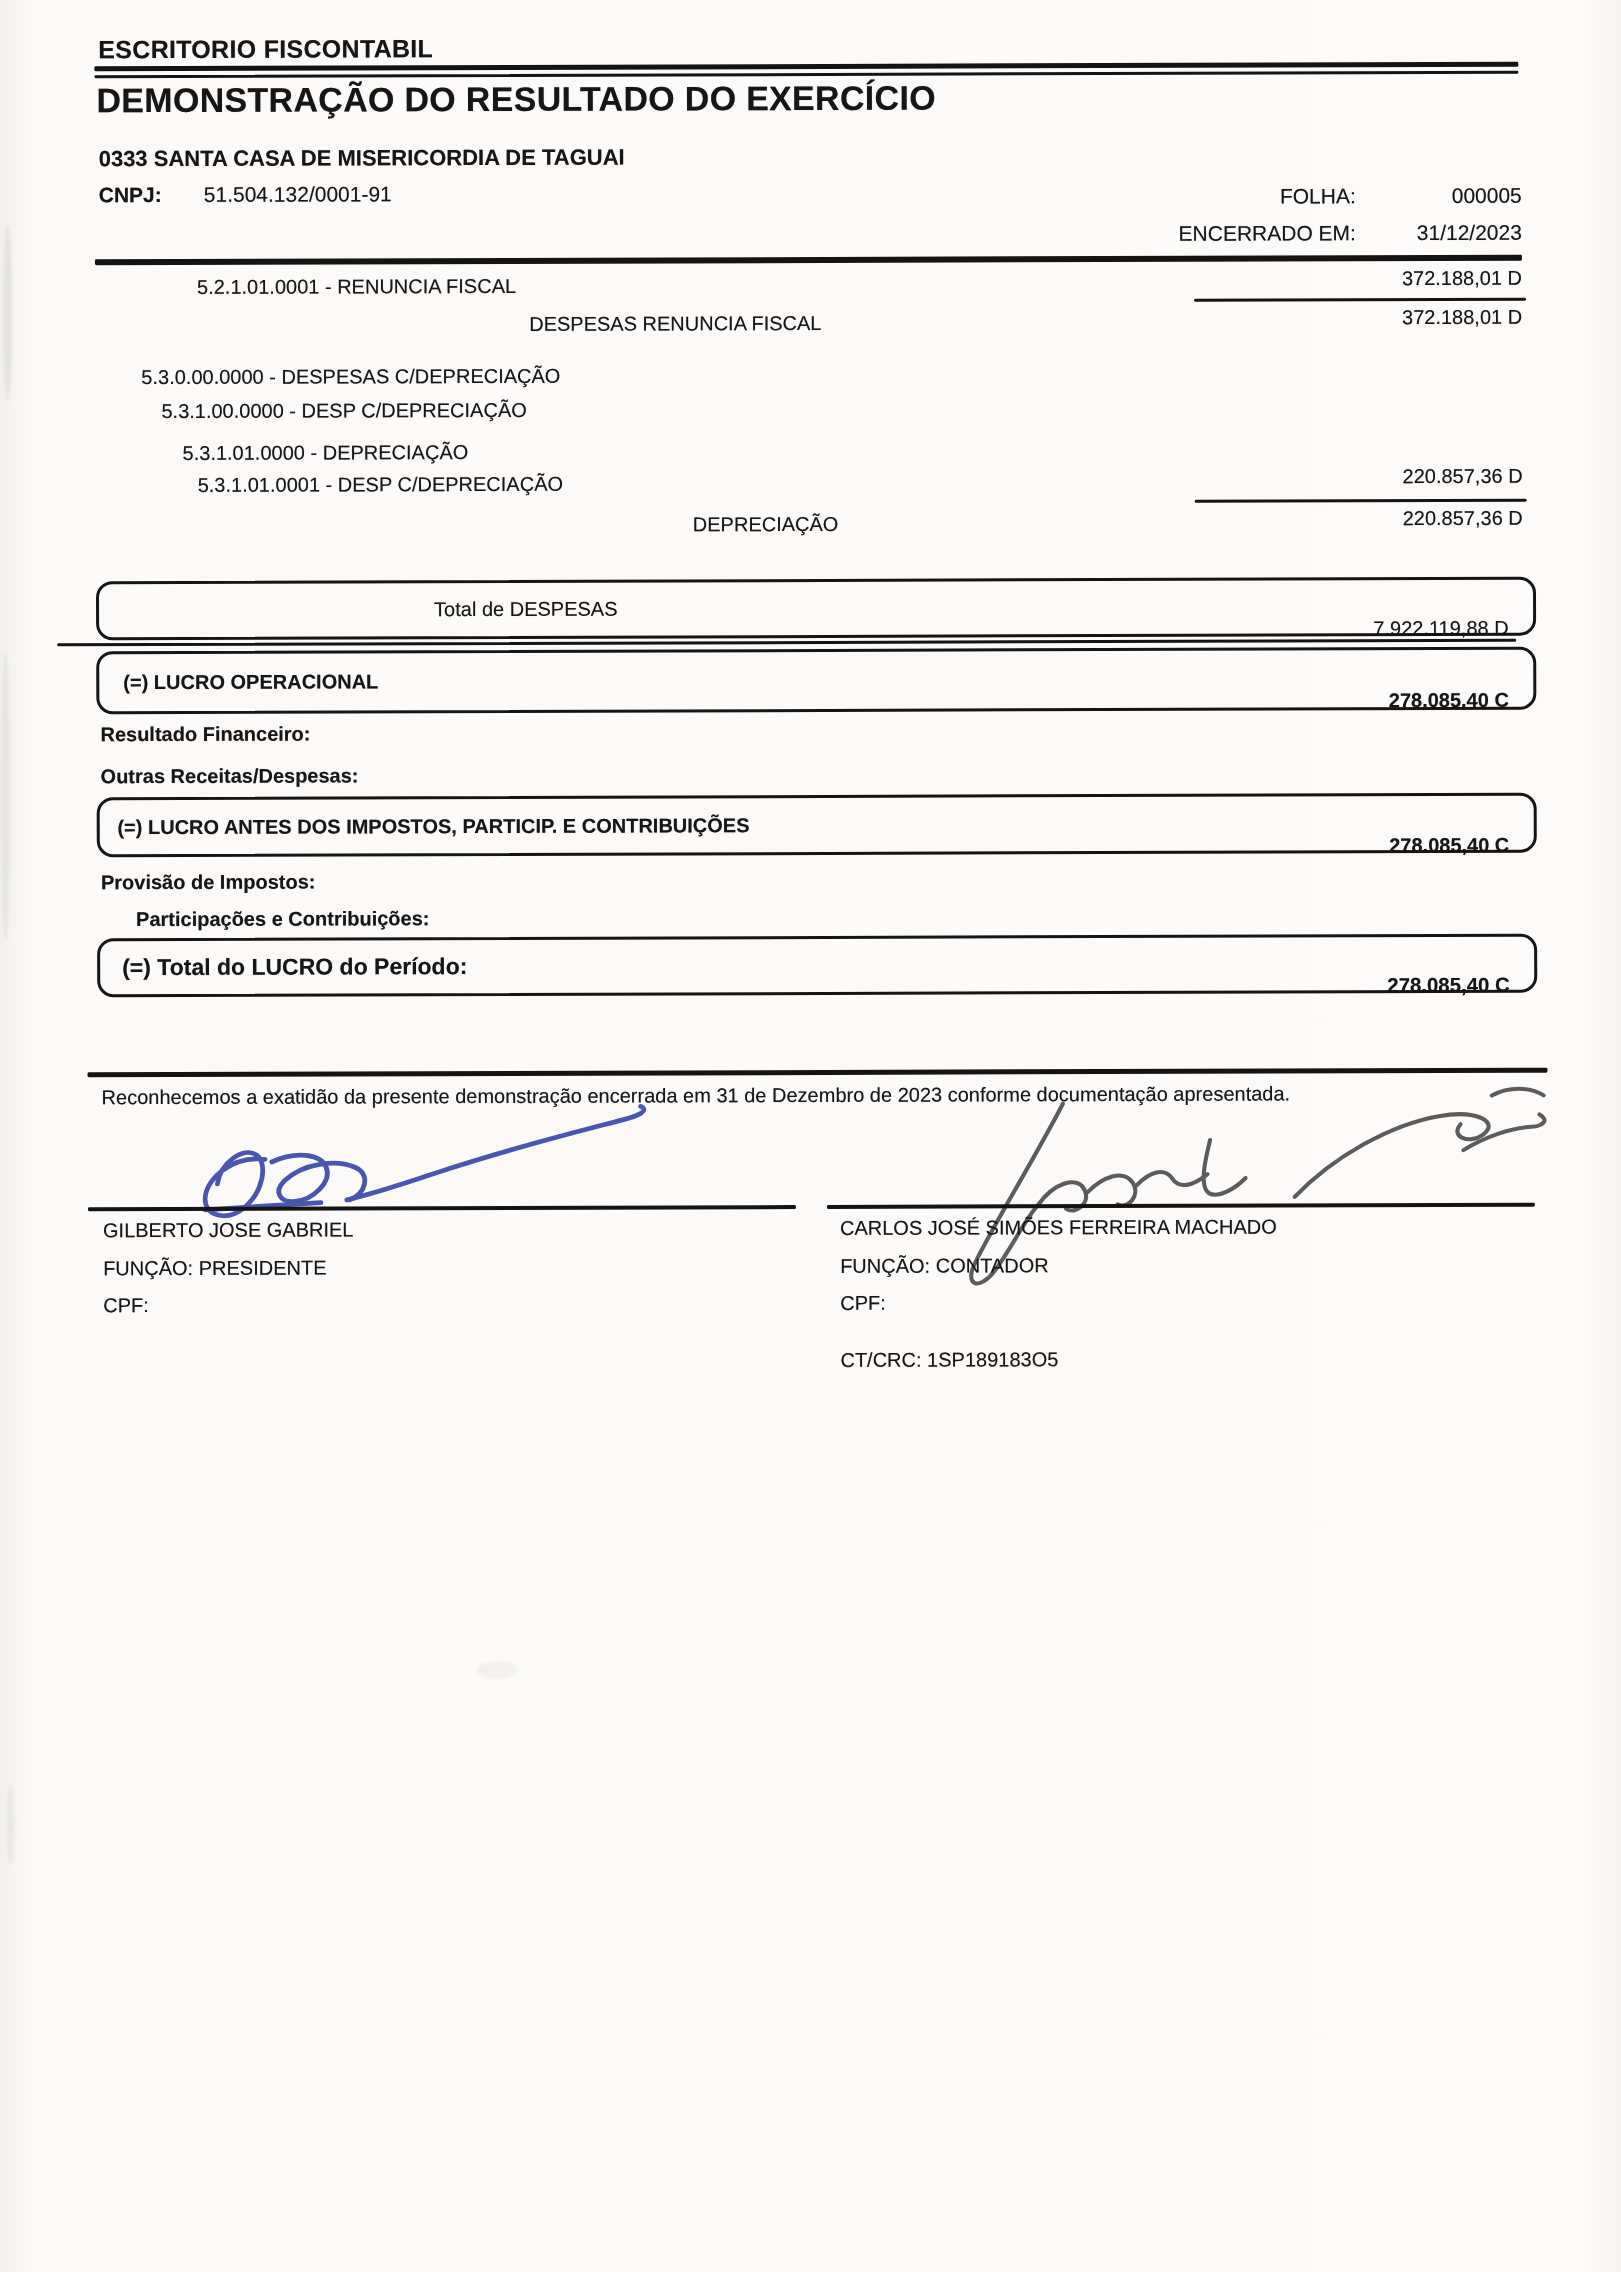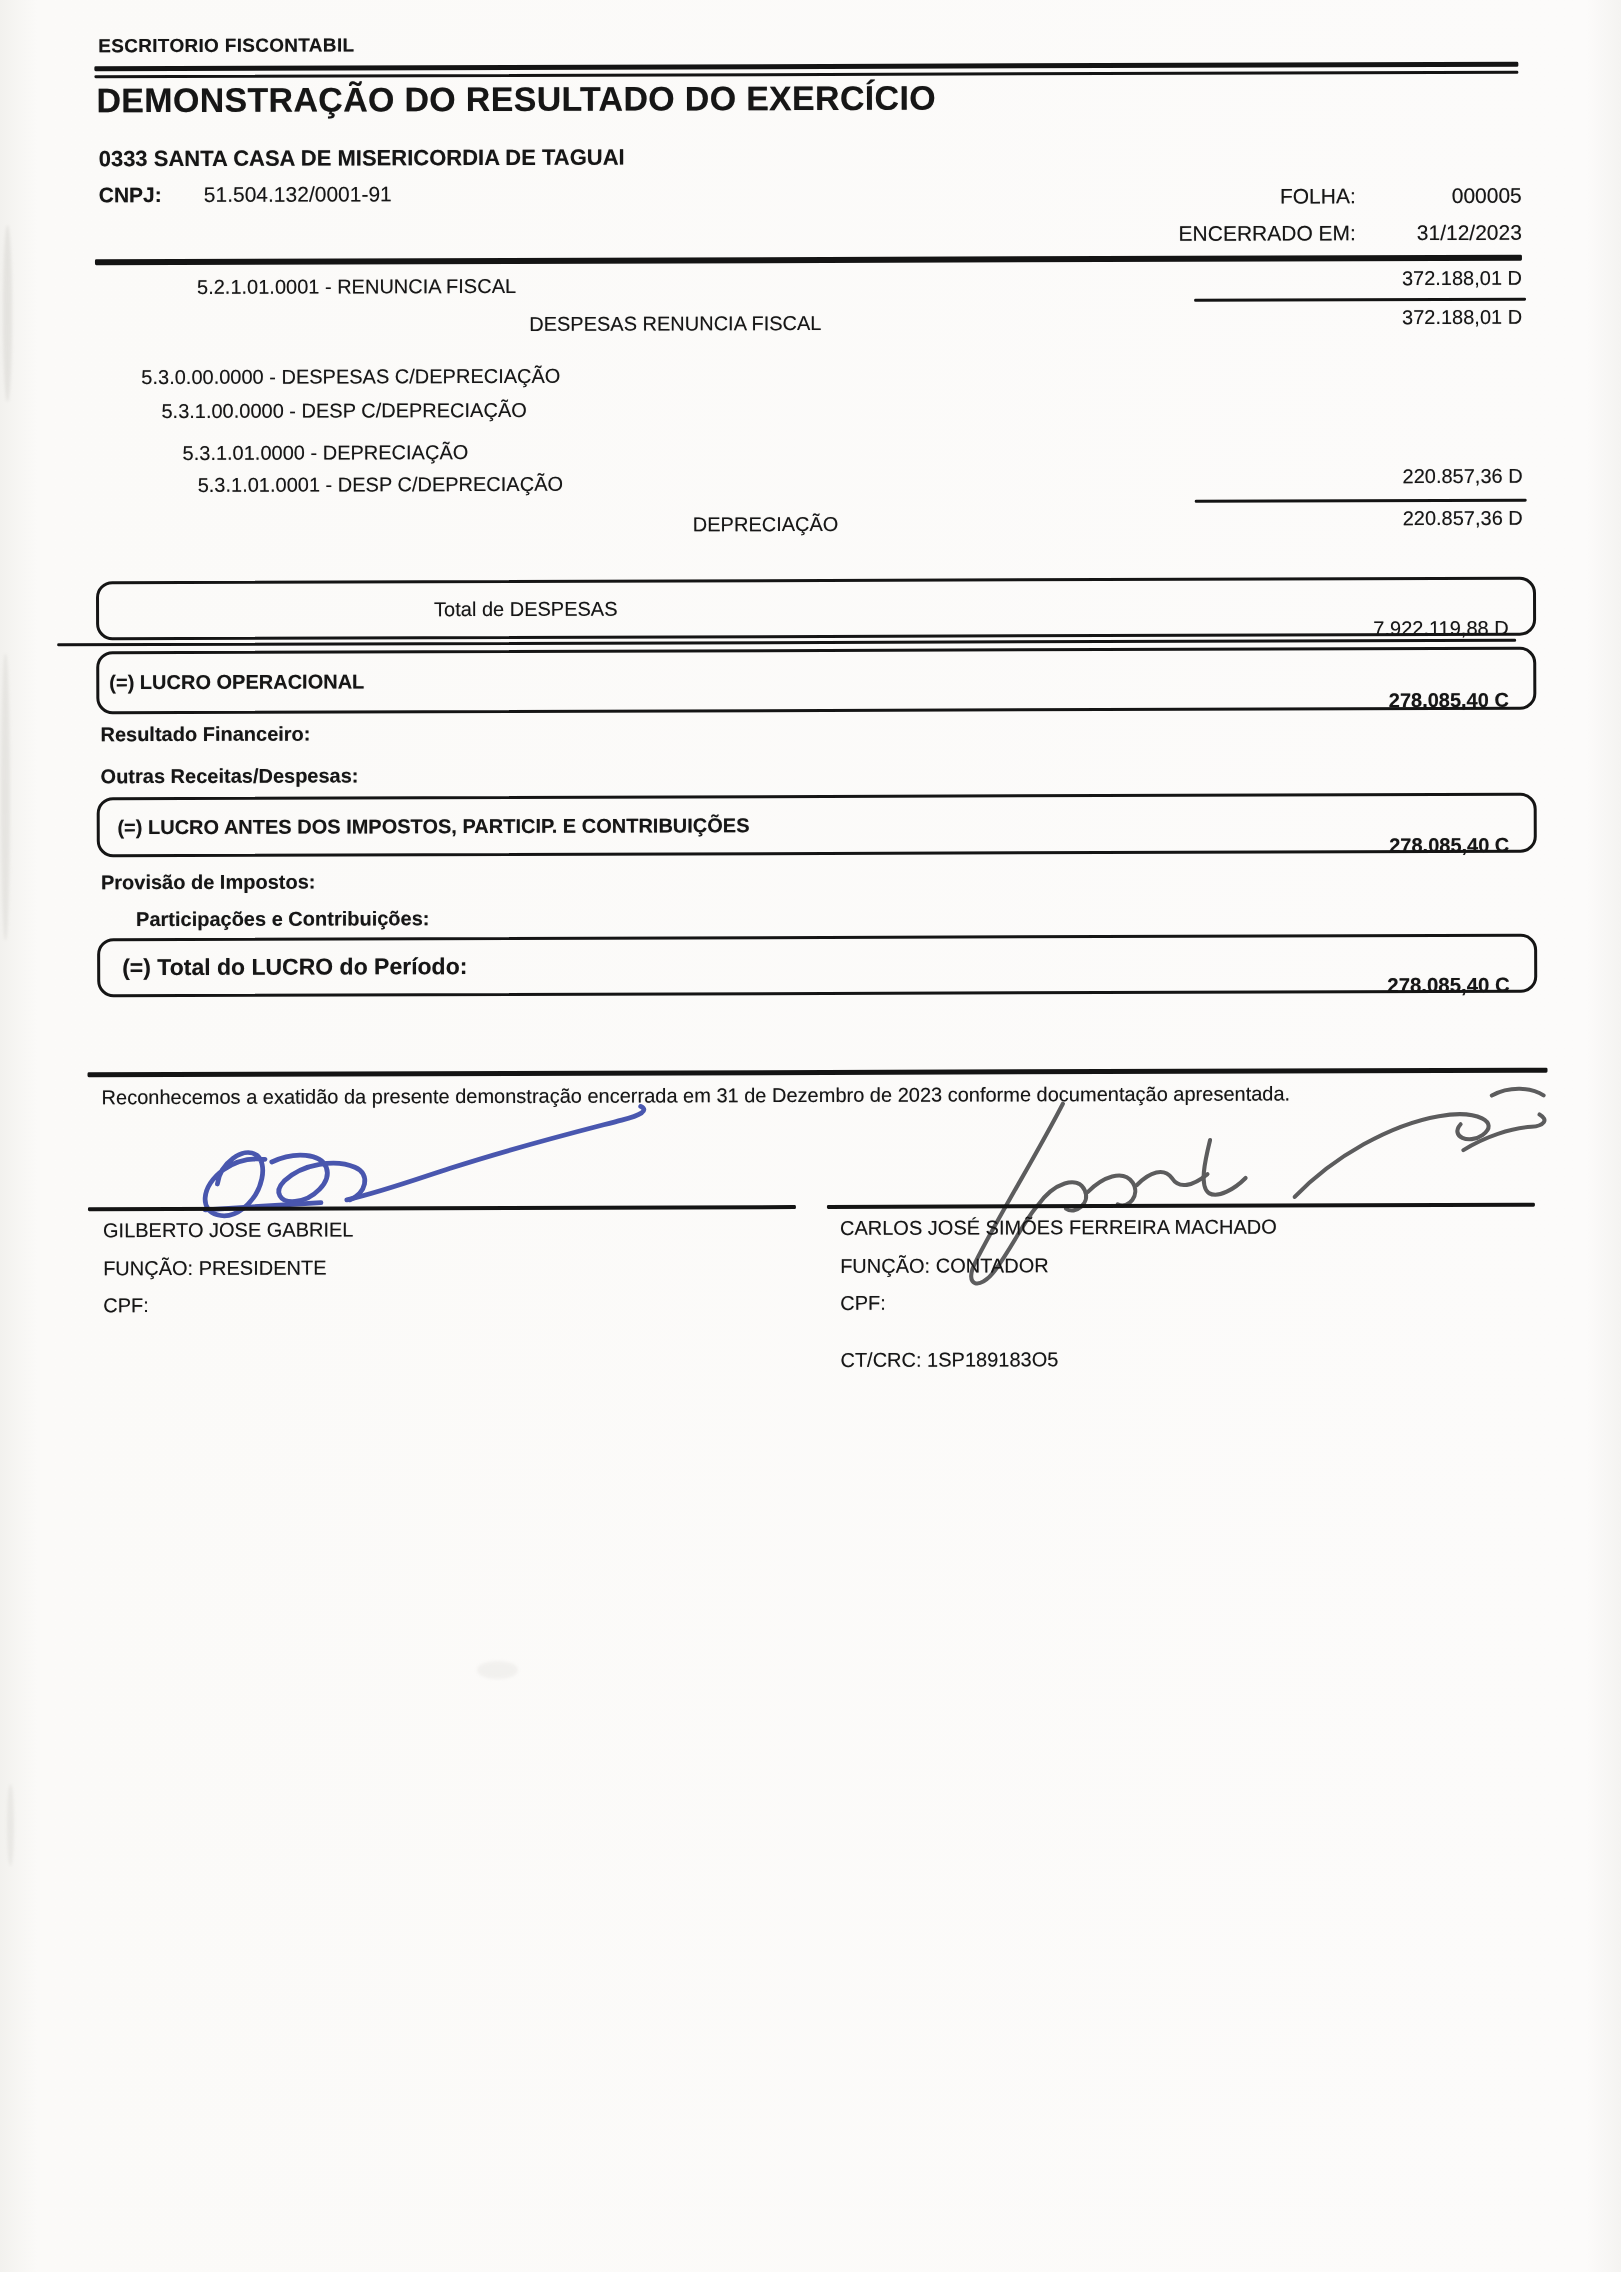--- a/index.html
+++ b/index.html
@@ -17,21 +17,21 @@
     color: #161616;
   }
   .content {
     position: absolute; inset: 0;
     transform: rotate(-0.18deg);
     transform-origin: 50% 40%;
   }
   .t { position: absolute; white-space: nowrap; text-shadow: 0 0 0.7px rgba(25,25,25,.45); }
   .bold { font-weight: bold; }
   .fs29 { font-size: 20px; }
-  .fs30 { font-size: 19px; }
+  .fs30 { font-size: 25px; }
   .fs31 { font-size: 21px; text-align: center; }
   .fs32 { font-size: 22px; }
   .rule { position: absolute; background: #141414; border-radius: 1.4px; }
   .valcol { position: absolute; left: 1253px; width: 271px; text-align: right; }
   .labelcol-r { position: absolute; text-align: right; }
   .sumbox {
     position: absolute; left: 97px; width: 1440px;
     border: 3.4px solid #151515; border-radius: 16.3px;
     box-sizing: border-box; background: transparent;
     display: flex; align-items: center;
@@ -90,21 +90,21 @@
 
     <div class="t fs29" style="left:694px; top:513px;">DEPRECIAÇÃO</div>
     <div class="t fs29 valcol" style="top:509px;">220.857,36 D</div>
 
     <div class="sumbox" style="top:579px; height:59px;">
       <span class="t fs29 box-label" style="left:335px;">Total de DESPESAS</span>
       <span class="t fs29 box-value">7.922.119,88 D</span>
     </div>
     <div class="rule" style="left:58px; top:641px; width:1459px; height:2.7px;"></div>
     <div class="sumbox" style="top:649px; height:63px;">
-      <span class="t fs29 bold box-label" style="left:10px;">(=) LUCRO OPERACIONAL</span>
+      <span class="t fs29 bold box-label" style="left:24px;">(=) LUCRO OPERACIONAL</span>
       <span class="t fs29 bold box-value">278.085,40 C</span>
     </div>
 
     <div class="t fs29 bold" style="left:101px; top:721px;">Resultado Financeiro:</div>
     <div class="t fs29 bold" style="left:101px; top:763px;">Outras Receitas/Despesas:</div>
 
     <div class="sumbox" style="top:795px; height:60px;">
       <span class="t fs29 bold box-label" style="left:17.7px;">(=) LUCRO ANTES DOS IMPOSTOS, PARTICIP. E CONTRIBUIÇÕES</span>
       <span class="t fs29 bold box-value">278.085,40 C</span>
     </div>

